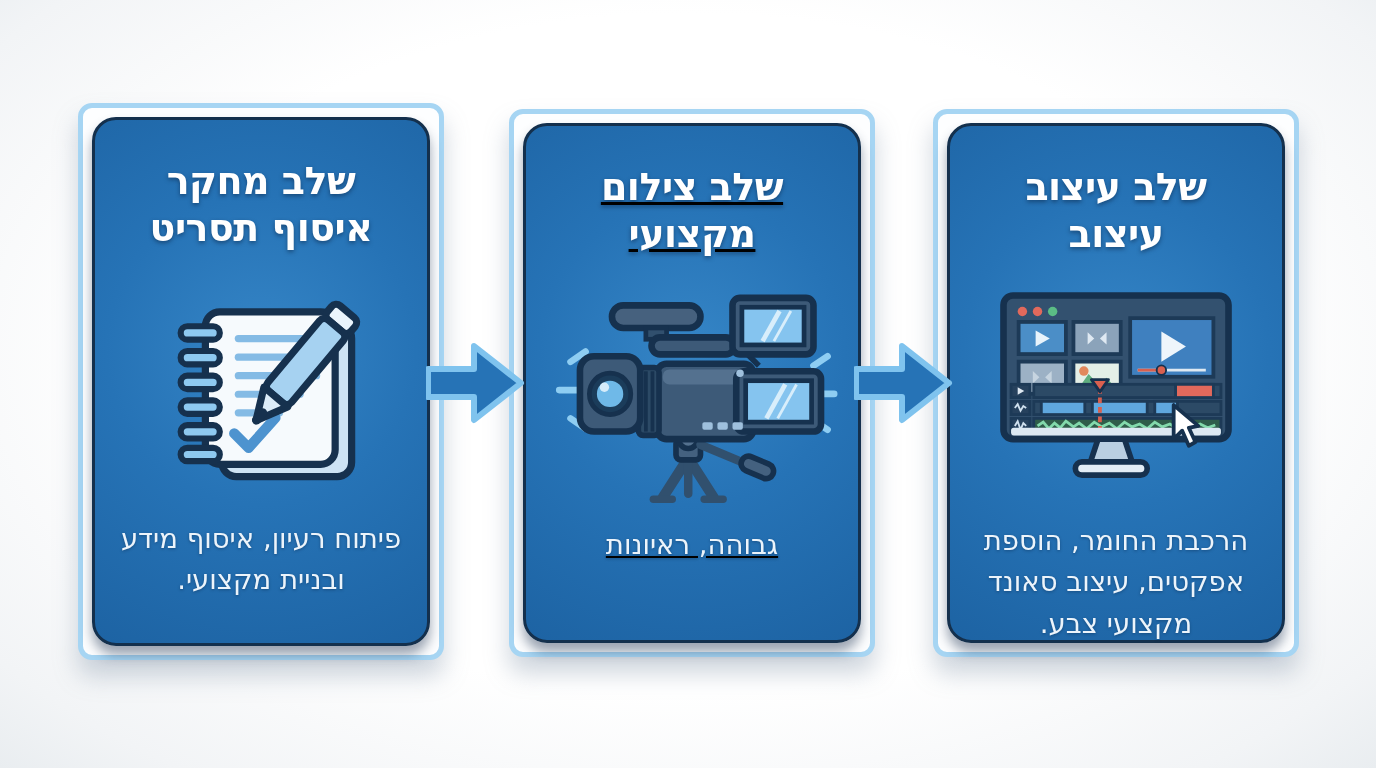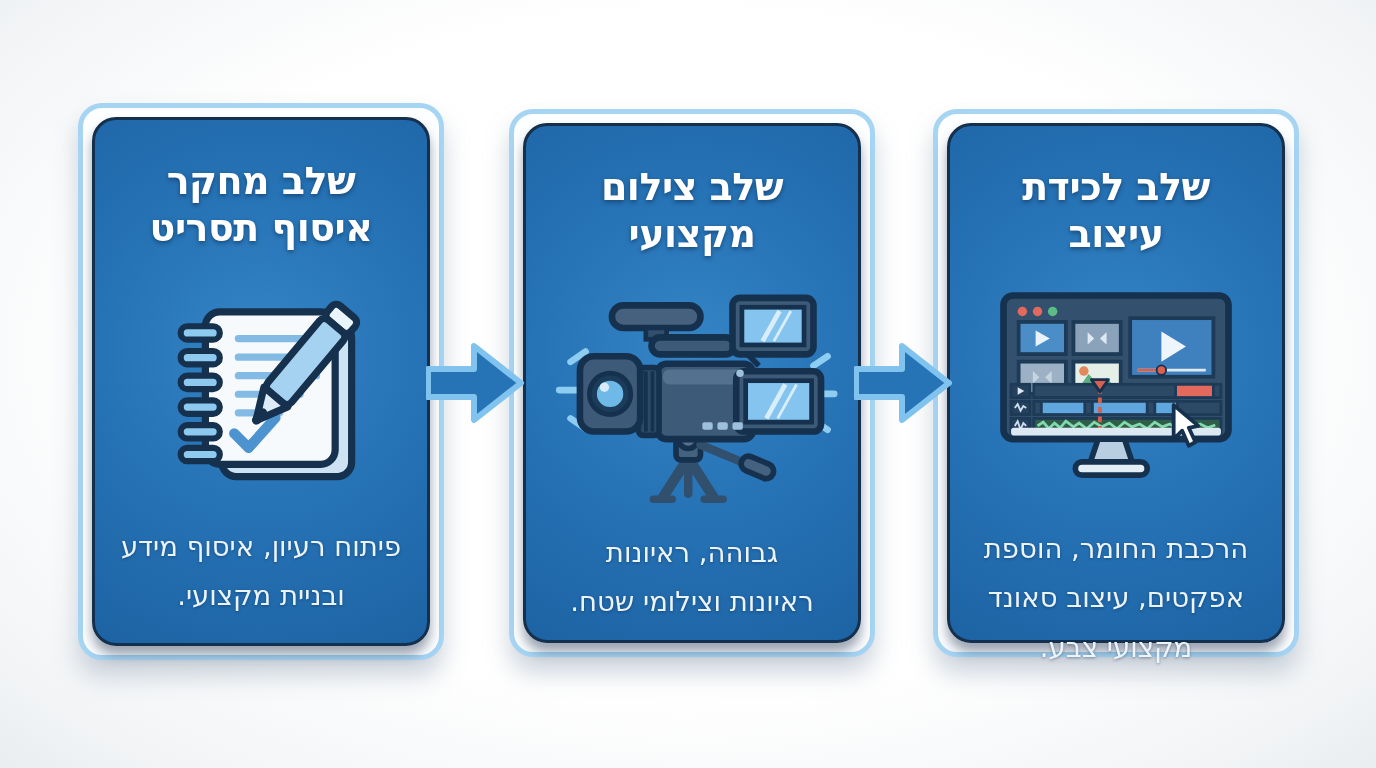--- a/index.html
+++ b/index.html
@@ -9,21 +9,21 @@
     overflow:hidden;
     background:#fff;
   }
   .canvas {
     position:relative; width:1376px; height:768px;
     background: radial-gradient(ellipse at 50% 46%, #ffffff 58%, #f2f4f6 88%, #e9edf0 100%);
   }
   .card {
     position:absolute;
     border:5px solid #a6d5f3;
-    border-radius:24px;
+    border-radius:14px;
     background:#fdfeff;
     padding:9px;
     box-shadow: 0 16px 24px rgba(125,145,165,.38);
   }
   .card-inner {
     width:100%; height:100%;
     border-radius:24px;
     border:3px solid #14304d;
     background:
       radial-gradient(circle at 50% 44%, #3585c6 0%, #2673b6 46%, #1d63a3 100%);
@@ -40,24 +40,24 @@
   .card-title span { display:block; }
   .icon-wrap {
     margin-top:28px; height:212px; width:100%;
     display:flex; align-items:center; justify-content:center;
   }
   .card-desc {
     font-size:27.5px; text-align:center; line-height:1.5;
     color:#ecf4fb; margin-top:26px; padding:0 14px;
     text-shadow:0 1px 3px rgba(8,30,60,.4);
   }
-  .card-desc span { display:block;margin-top:8px; }
+  .card-desc span { display:block; }
   .arrow { position:absolute; z-index:5; }
   #card-research { left:78px;  top:103px; width:366px; height:557px; }
-  #card-filming  { left:509px; top:109px; width:366px; height:548px; }
+  #card-filming  { left:509px; top:109px; width:366px; height:548px;text-decoration:underline; }
   #card-editing  { left:933px; top:109px; width:366px; height:548px; }
   #arrow-1 { left:426px; top:336px; }
   #arrow-2 { left:854px; top:336px; }
 </style>
 </head>
 <body>
 
 <div class="canvas">
 
   <div class="card" id="card-research">
@@ -179,33 +179,32 @@
           <g fill="#9fc0dd">
             <rect x="166" y="152" width="11" height="8" rx="2"></rect>
             <rect x="182" y="152" width="11" height="8" rx="2"></rect>
             <rect x="198" y="152" width="11" height="8" rx="2"></rect>
           </g>
           <circle cx="206" cy="100" r="4" fill="#9fc0dd"></circle>
         </svg>
       </div>
       <p class="card-desc" dir="rtl">
         <span>גבוהה, ראיונות</span>
-        <span>ראיונות וצילומי שטח.</span>
       </p>
     </div>
   </div>
 
   <svg class="arrow" id="arrow-2" width="100" height="94" viewBox="0 0 100 94">
     <path d="M2,33 H48 V10 L95,47 L48,84 V61 H2 Z" fill="#2673b6" stroke="#7fc3ee" stroke-width="6" stroke-linejoin="round"></path>
   </svg>
 
   <div class="card" id="card-editing">
     <div class="card-inner">
       <h2 class="card-title" dir="rtl">
-        <span>שלב לכידת</span>
+        <span>שלב עיצוב</span>
         <span>עיצוב</span>
       </h2>
       <div class="icon-wrap">
         <svg width="256" height="208" viewBox="0 0 270 220">
 
           <rect x="16" y="10" width="238" height="152" rx="10" fill="#33516f" stroke="#16314e" stroke-width="7"></rect>
 
           <g>
             <circle cx="36" cy="27" r="5" fill="#e2695c"></circle>
             <circle cx="52" cy="27" r="5" fill="#e2695c"></circle>

